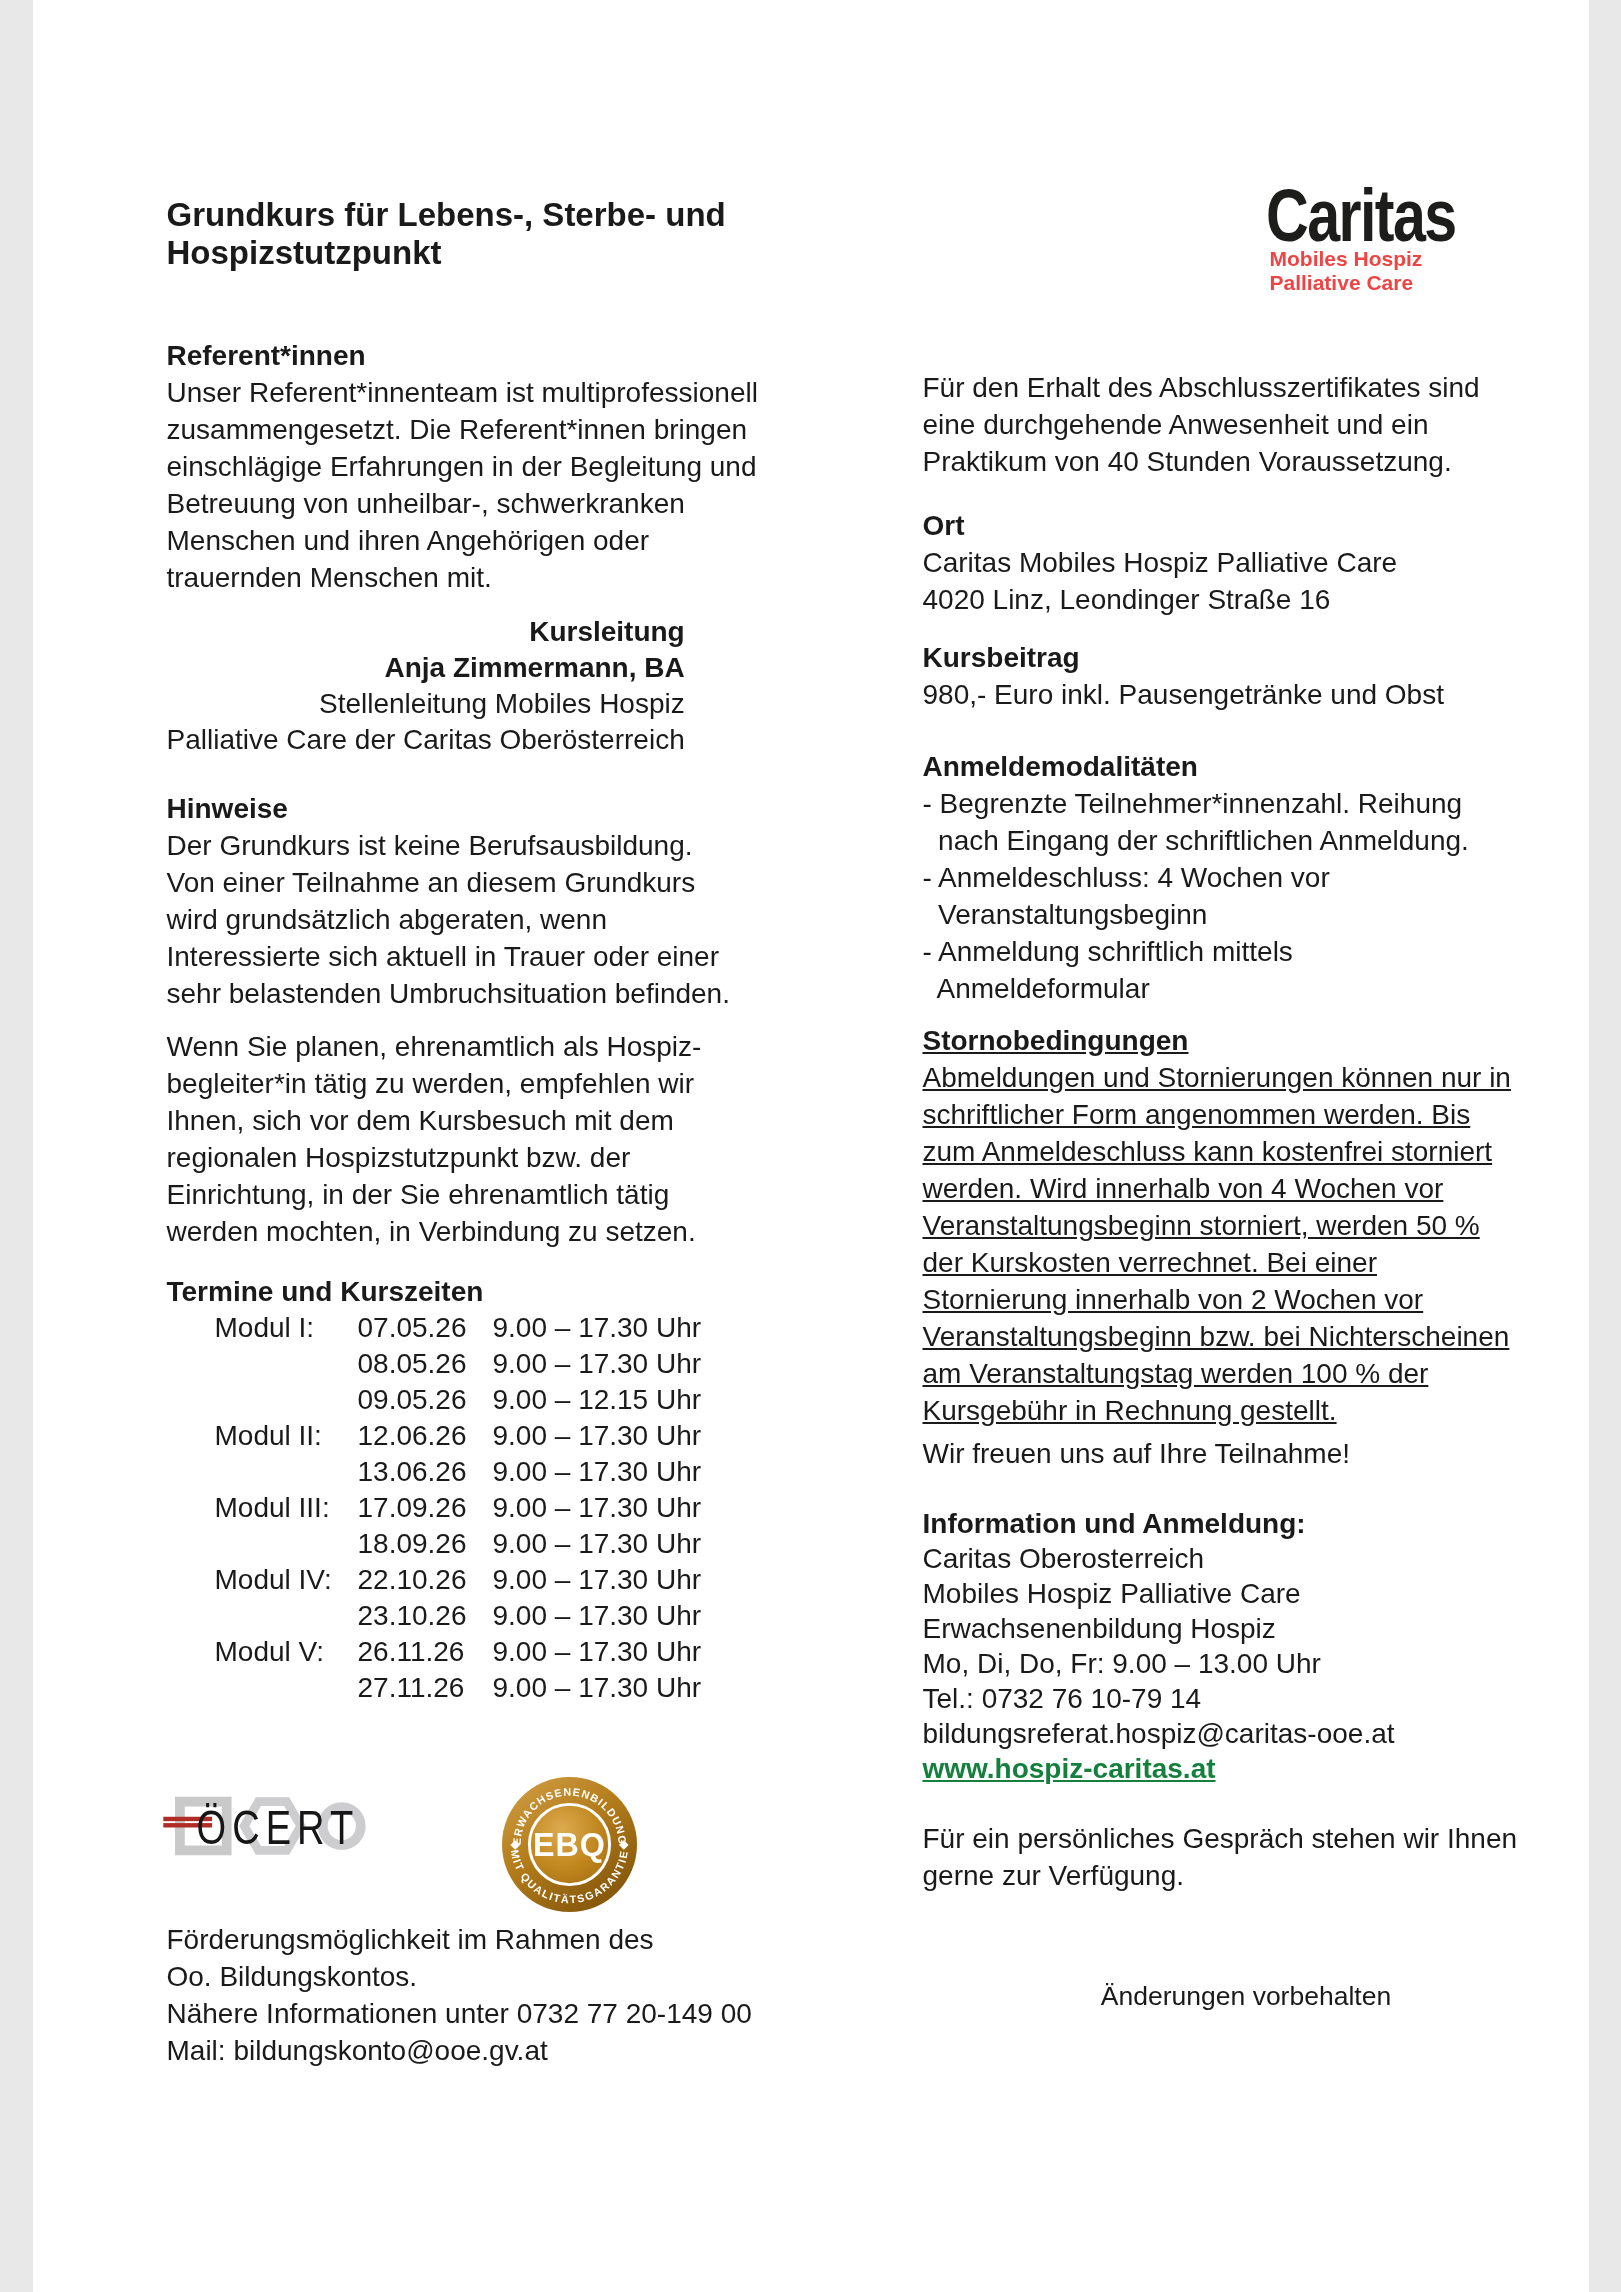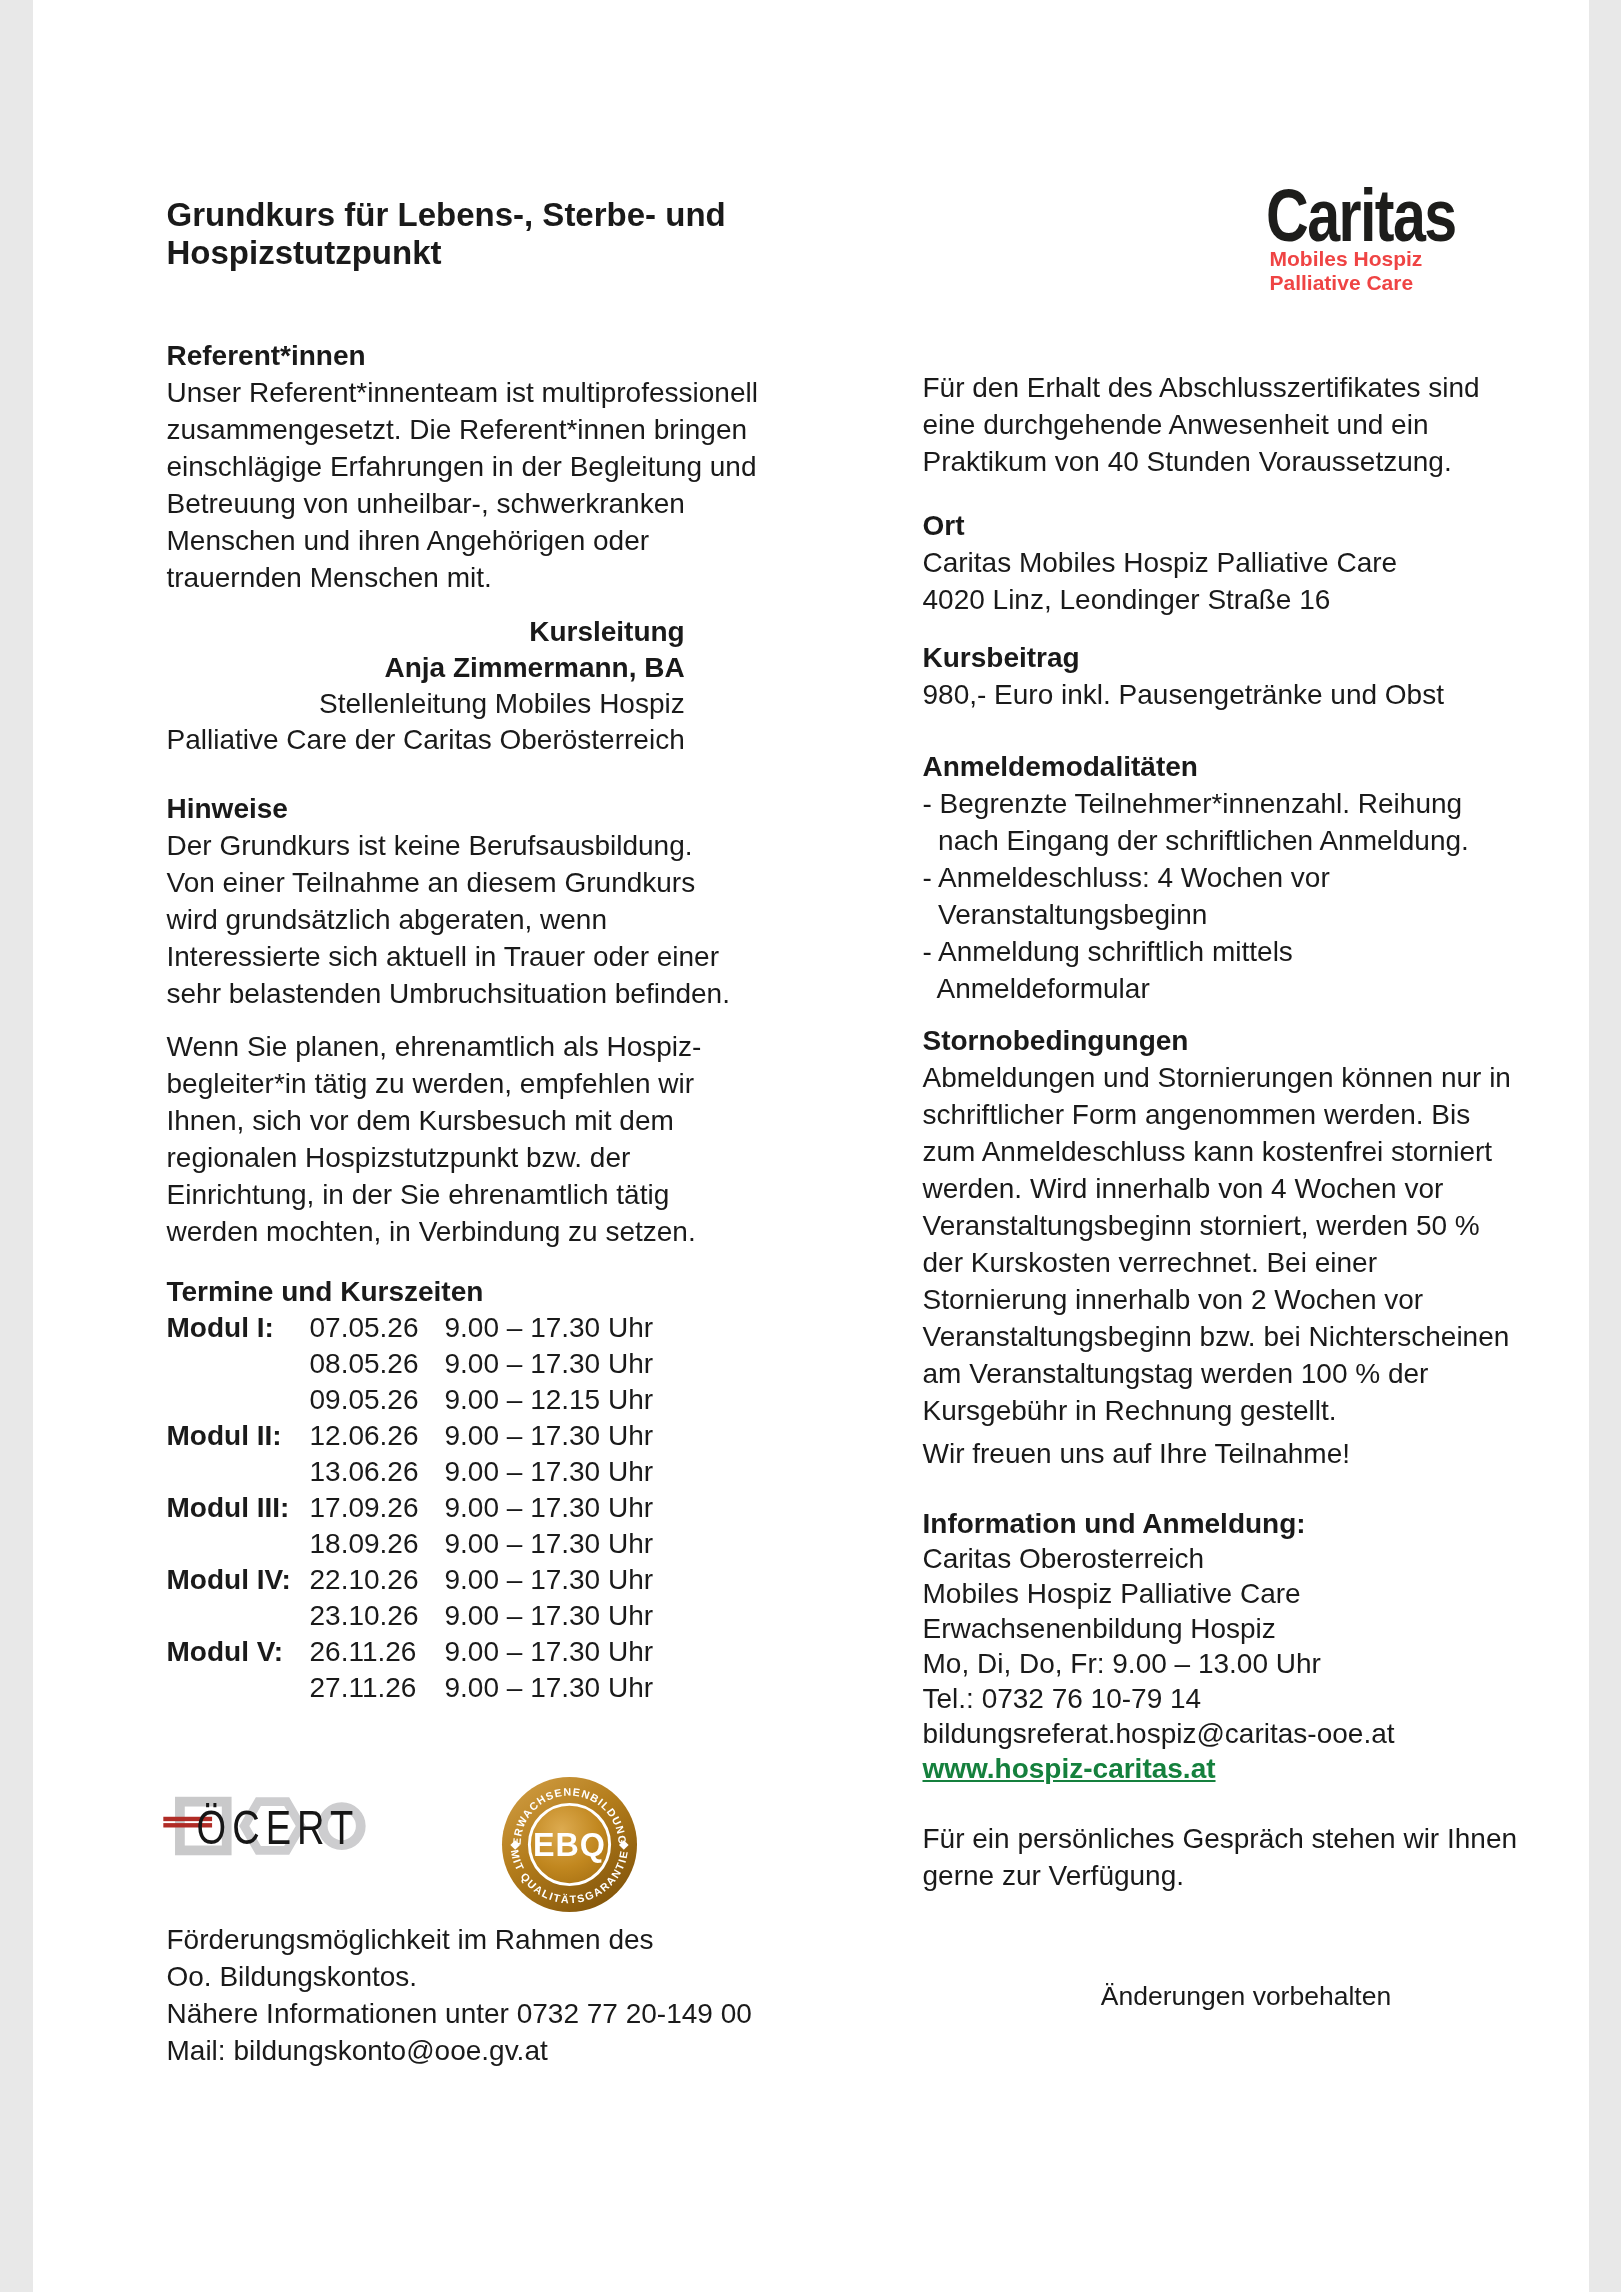--- a/index.html
+++ b/index.html
@@ -13,21 +13,21 @@
   .tight .line { line-height:35px; }
   .k .line { line-height:36px;text-align:right; }
   .b { font-weight:bold; }
   .title-line { font-size:33px; line-height:38px; font-weight:bold; white-space:pre; }
   .brand {
     font-size:74px; font-weight:bold; letter-spacing:-2px; line-height:74px;
     color:#1d1d1b; transform:scaleX(0.8); transform-origin:0 0; white-space:pre;
   }
   .brand-sub { font-size:21px; line-height:23.5px; font-weight:bold; color:#ef4444; white-space:pre; }
   .trow { display:flex; font-size:28px; line-height:36px; white-space:pre; }
-  .tl { width:143px; font-weight:bold; flex:none; }
+  .tl { width:143px; font-weight:normal; flex:none;margin-left:48px; }
   .td { width:135px; flex:none; }
   .tt { flex:1; }
   .note { font-size:26.5px; line-height:33px; }
   .link { color:#15803d; text-decoration:underline; cursor:pointer;font-weight:bold; }
   .center { text-align:center; }
 </style>
 </head>
 <body>
 
 <div class="page">
@@ -179,21 +179,21 @@
   <div class="abs" style="left:890px; top:748px;">
     <div class="line b">Anmeldemodalitäten</div>
     <div class="line">- Begrenzte Teilnehmer*innenzahl. Reihung</div>
     <div class="line">  nach Eingang der schriftlichen Anmeldung.</div>
     <div class="line">- Anmeldeschluss: 4 Wochen vor</div>
     <div class="line">  Veranstaltungsbeginn</div>
     <div class="line">- Anmeldung schriftlich mittels</div>
     <div class="line">  Anmeldeformular</div>
   </div>
 
-  <div class="abs" style="left:890px; top:1022px;">
+  <div class="abs" style="left:890px; top:1022px;text-decoration:underline;">
     <div class="line b">Stornobedingungen</div>
     <div class="line">Abmeldungen und Stornierungen können nur in</div>
     <div class="line">schriftlicher Form angenommen werden. Bis</div>
     <div class="line">zum Anmeldeschluss kann kostenfrei storniert</div>
     <div class="line">werden. Wird innerhalb von 4 Wochen vor</div>
     <div class="line">Veranstaltungsbeginn storniert, werden 50 %</div>
     <div class="line">der Kurskosten verrechnet. Bei einer</div>
     <div class="line">Stornierung innerhalb von 2 Wochen vor</div>
     <div class="line">Veranstaltungsbeginn bzw. bei Nichterscheinen</div>
     <div class="line">am Veranstaltungstag werden 100 % der</div>

